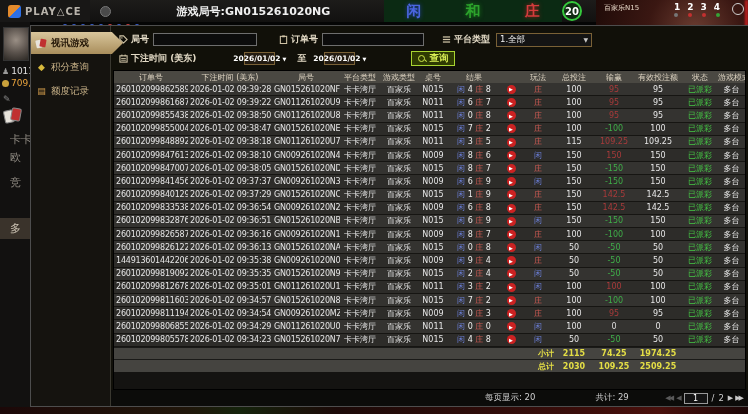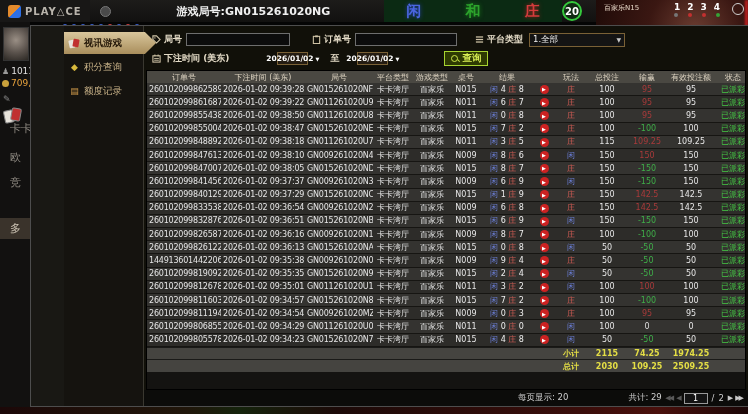--- a/index.html
+++ b/index.html
@@ -50,21 +50,21 @@
   .nav-item{position:absolute;left:0;width:30px;color:#8f8a82;font-size:11px;padding-left:10px;white-space:nowrap;}
   .nav-item.hl{background:#3a332b;color:#cfc6b6;padding-top:3px;padding-bottom:3px;}
   .bottom-strip{position:absolute;left:0;bottom:0;width:748px;height:7px;background:linear-gradient(90deg,#1c0808 0%,#20160a 25%,#15240c 32%,#1c0a08 45%,#3a0d0a 78%,#4a100c 88%,#1a0606 100%);}
 
   
   .modal{position:absolute;left:30px;top:25px;width:718px;height:382px;background:#191814;border:1px solid #4d4d4d;border-right:none;display:flex;flex-direction:column;}
   .m-title{height:20px;background:#191919;border-bottom:1px solid #555;display:flex;align-items:center;padding:0 10px;flex:0 0 auto;}
   .m-title .t{color:#f0ece4;font-size:11px;}
   .m-close{margin-left:auto;color:#cfcfcf;font-size:13px;line-height:1;cursor:pointer;padding:0 4px;}
   .m-body{flex:1;display:flex;min-height:0;}
-  .m-side{width:80px;background:#15130f;border-right:1px solid #3a3830;padding-top:4px;flex:0 0 auto;position:relative;z-index:2;margin-left:33px;}
+  .m-side{width:80px;background:#15130f;border-right:1px solid #3a3830;padding-top:4px;flex:0 0 auto;position:relative;z-index:2;}
   .side-item{height:22px;margin:2px 0;display:flex;align-items:center;gap:4px;padding-left:5px;color:#cdb68b;font-size:9.5px;cursor:pointer;white-space:nowrap;}
   .side-item .ico{width:11px;text-align:center;font-size:9px;}
   .side-item.active{width:92px;background:linear-gradient(#d9c69c,#a98e5c);color:#241708;font-weight:bold;clip-path:polygon(0 0,88% 0,100% 50%,88% 100%,0 100%);}
   .ico-gem{color:#d8b93c;}
   .ico-doc{color:#cf9a4a;}
   .ico-cards{position:relative;width:11px;height:11px;display:inline-block;}
   .ico-cards:before,.ico-cards:after{content:"";position:absolute;width:6px;height:8px;border-radius:1px;}
   .ico-cards:before{left:0;top:2px;background:#e8e4dc;transform:rotate(-12deg);}
   .ico-cards:after{left:4px;top:1px;background:#c03030;transform:rotate(10deg);}
 
@@ -99,21 +99,21 @@
   .rp{color:#6b7fd7;}
   .rb{color:#d05c54;}
   .rn{color:#eee;}
   .win{color:#a83a3a;}
   .loss{color:#3fae49;}
   .zero{color:#ddd;}
   .st-ok{color:#45c945;}
   .play-ico{width:9px;height:9px;border-radius:50%;background:#cc2222;color:#fff;font-size:5px;display:inline-flex;align-items:center;justify-content:center;cursor:pointer;margin:0 auto;}
   .trow.sum{flex:0 0 12.5px;background:#454440;color:#e4de45;font-weight:bold;border-top:1px solid #1a1a18;}
   .trow.sum .td{color:#e4de45;}
-  .col9{grid-column:9;}.col10{grid-column:10;}.col11{grid-column:11;}.col12{grid-column:12;}
+  .col9{grid-column:9;text-align:right;}.col10{grid-column:10;}.col11{grid-column:11;}.col12{grid-column:12;}
 
   .pager{flex:0 0 16px;display:flex;align-items:center;background:#0c0c0a;color:#cfcfcf;font-size:8.5px;padding:0 6px;}
   .pg-per{margin-left:368px;}
   .pg-total{margin-left:60px;}
   .pg-nav{margin-left:auto;display:flex;align-items:center;gap:4px;}
   .pg-arr{font-size:7px;color:#c9c9c9;cursor:pointer;letter-spacing:-2px;}
   .pg-arr.dim{color:#5a5a5a;}
   .pg-box{width:24px;height:11px;border:1px solid #999;background:#141414;color:#fff;font-size:8px;display:flex;align-items:center;justify-content:center;}
   .pg-sep{color:#cfcfcf;}
 </style>
@@ -204,21 +204,21 @@
     <div class="u-row u-bal">
         <span class="coin"></span>
         <span>709,</span>
       </div>
     <div class="edit-row">✎</div>
     <div class="cards-ico">
         <span class="c1"></span>
         <span class="c2"></span>
       </div>
     <div id="navItems">
-        <div class="nav-item" style="top: 99px;">卡卡</div>
+        <div class="nav-item" style="top: 110px;">卡卡</div>
         <div class="nav-item" style="top: 128px;">欧</div>
         <div class="nav-item" style="top: 153px;">竞</div>
         <div class="nav-item hl" style="top: 196px;">多</div>
       </div>
   </div>
   <div class="bottom-strip"></div>
 
   <div class="modal">
     <div class="m-body">
       <div class="m-side" id="sideBar">

